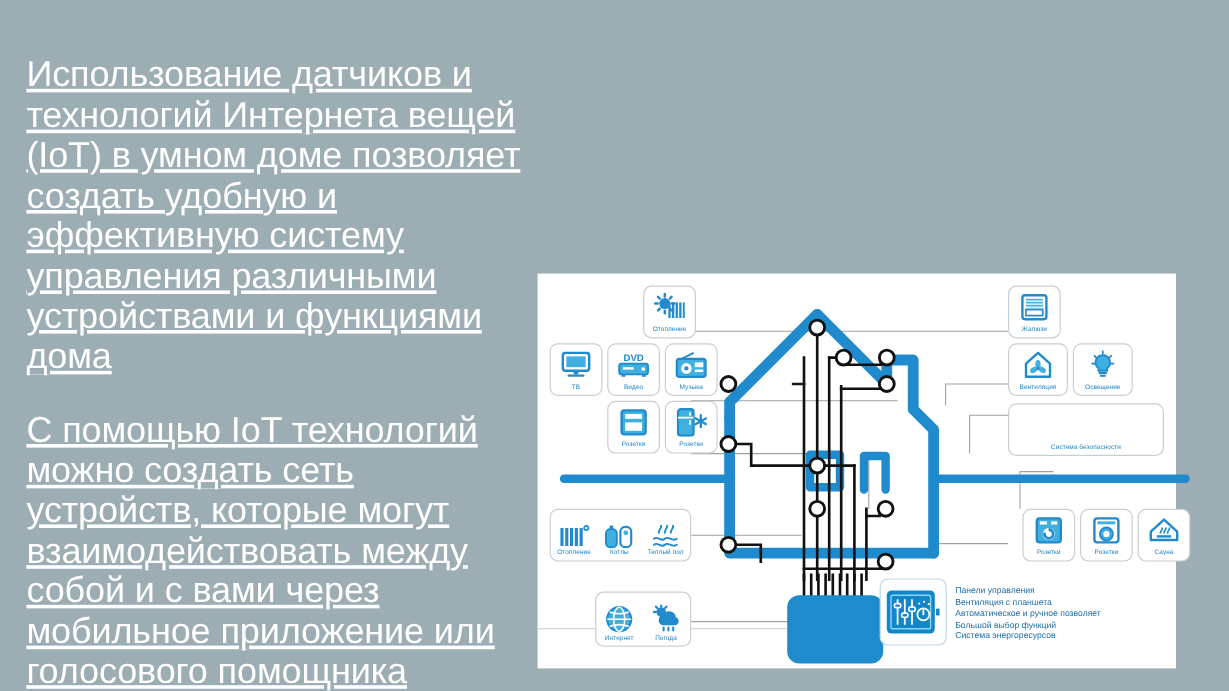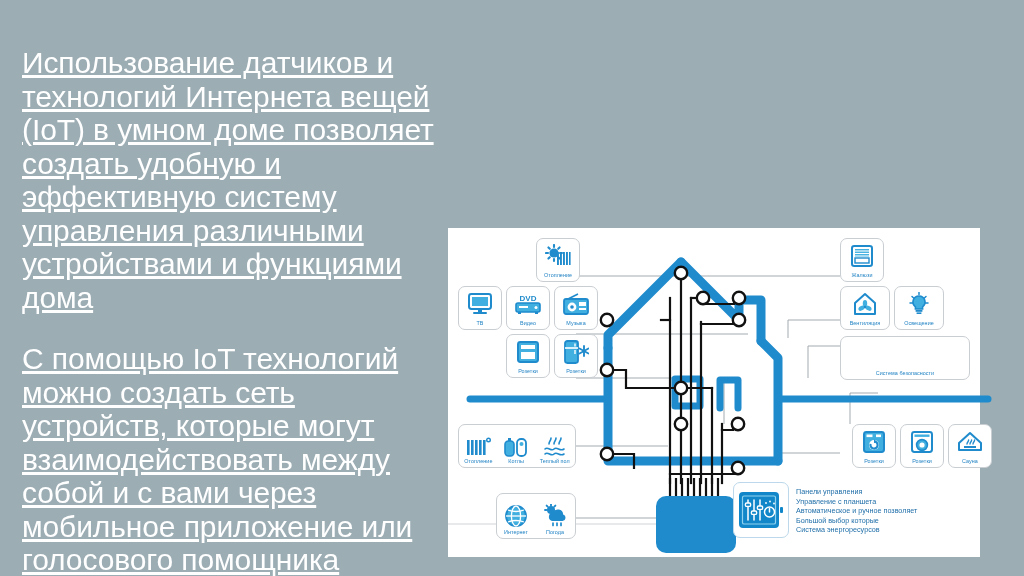--- a/index.html
+++ b/index.html
@@ -491,21 +491,21 @@
           <line x1="31.5" y1="21" x2="31.5" y2="17.5" stroke="#ffffff" stroke-width="1.5" stroke-linecap="round"></line>
           <g fill="#ffffff">
             <circle cx="28" cy="12" r="0.9"></circle>
               <circle cx="32" cy="10.5" r="0.9"></circle>
               <circle cx="36" cy="12.5" r="0.9"></circle>
           </g>
         </svg>
       </div>
       <div class="lines">
         <div>Панели управления</div>
-        <div>Управление с планшета</div>
+        <div>Вентиляция с планшета</div>
         <div>Автоматическое и ручное позволяет</div>
-        <div>Большой выбор которые</div>
+        <div>Большой выбор функций</div>
         <div>Система энергоресурсов</div>
       </div>
     </div>
 
   </div>
 </div>
 
 </body></html>

